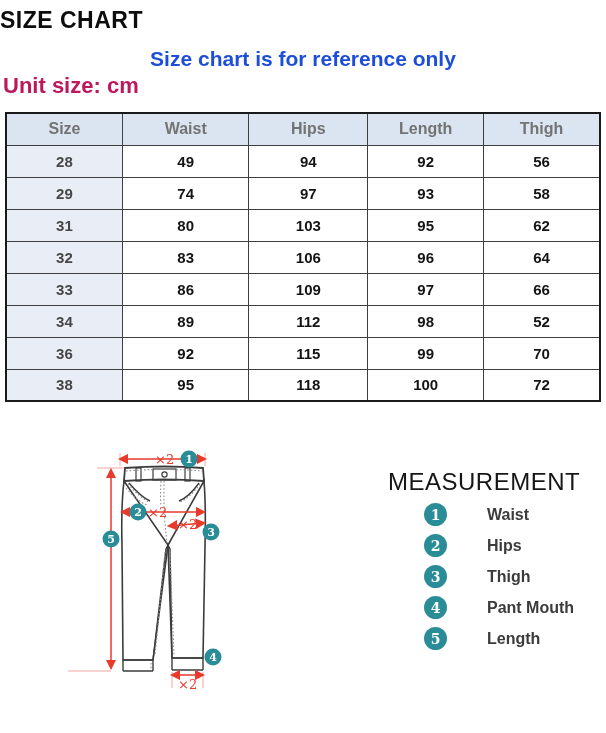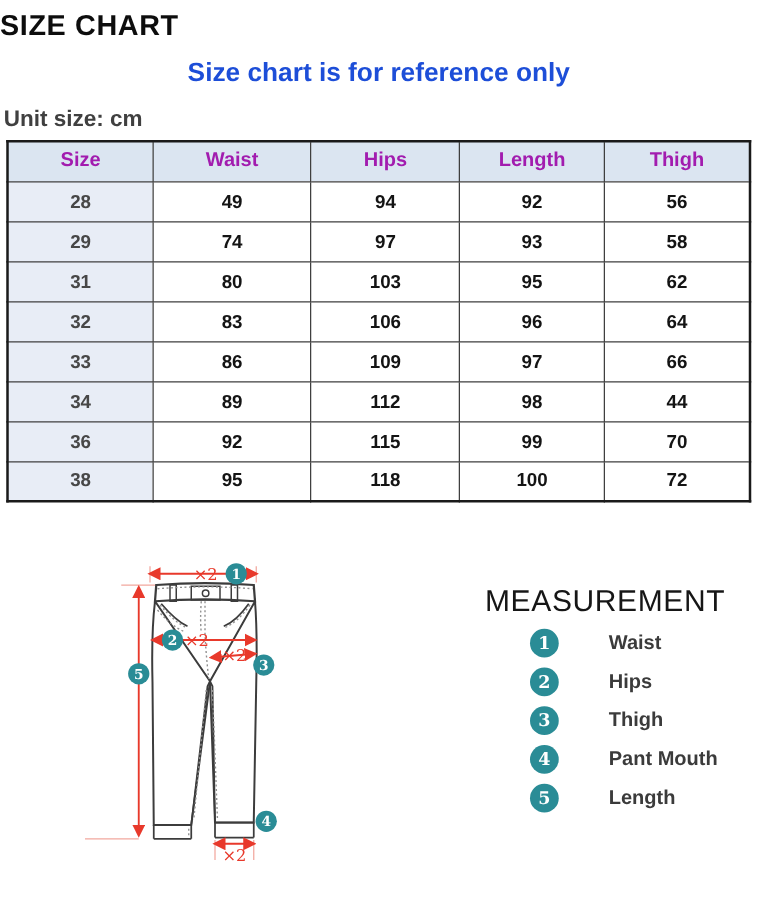--- a/index.html
+++ b/index.html
@@ -12,30 +12,30 @@
   }
   *{margin:0;padding:0;box-sizing:border-box;}
   html,body{background:#ffffff;}
   body{font-family:"Liberation Sans", sans-serif;}
   .page{position:relative;width:606px;height:733px;background:#ffffff;overflow:hidden;}
 
   .title{position:absolute;top:7px;left:0;width:100%;text-align:left;
          font-size:23px;font-weight:700;color:#0d0d0d;letter-spacing:0.5px;}
   .subtitle{position:absolute;top:47px;left:0;width:100%;text-align:center;
          font-size:21px;font-weight:700;color:#1d4ed8;}
-  .unit-note{position:absolute;top:85px;left:3px;
-         font-size:18px;font-weight:700;color:#404040;}
+  .unit-note{position:absolute;top:73px;left:3px;
+         font-size:22px;font-weight:700;color:#be185d;}
 
   table.size-table{position:absolute;top:112px;left:5px;width:596px;
          border-collapse:collapse;table-layout:fixed;
          border:2px solid #1a1a1a;}
   table.size-table th, table.size-table td{
          border:1px solid #3f3f3f;text-align:center;vertical-align:middle;
          height:32px;font-size:15px;}
-  table.size-table th{background:var(--header-bg);font-size:16px;font-weight:700;color:#a21caf;}
+  table.size-table th{background:var(--header-bg);font-size:16px;font-weight:700;color:#737373;}
   table.size-table th.size-col{font-weight:800;}
   table.size-table td{background:#ffffff;font-weight:700;color:#141414;}
   table.size-table td.size-col{background:var(--size-col-bg);color:#474747;}
 
   .diagram{position:absolute;left:52px;top:446px;width:235px;height:255px;}
 
   .measurement{position:absolute;left:388px;top:468px;width:210px;}
   .measurement-title{font-size:24px;font-weight:500;color:var(--ink);
          letter-spacing:0.5px;white-space:nowrap;}
   .legend{position:absolute;left:424px;top:503px;}
@@ -109,21 +109,21 @@
           <td>86</td>
           <td>109</td>
           <td>97</td>
           <td>66</td>
         </tr>
         <tr>
           <td class="size-col">34</td>
           <td>89</td>
           <td>112</td>
           <td>98</td>
-          <td>44</td>
+          <td>52</td>
         </tr>
         <tr>
           <td class="size-col">36</td>
           <td>92</td>
           <td>115</td>
           <td>99</td>
           <td>70</td>
         </tr>
         <tr>
           <td class="size-col">38</td>

